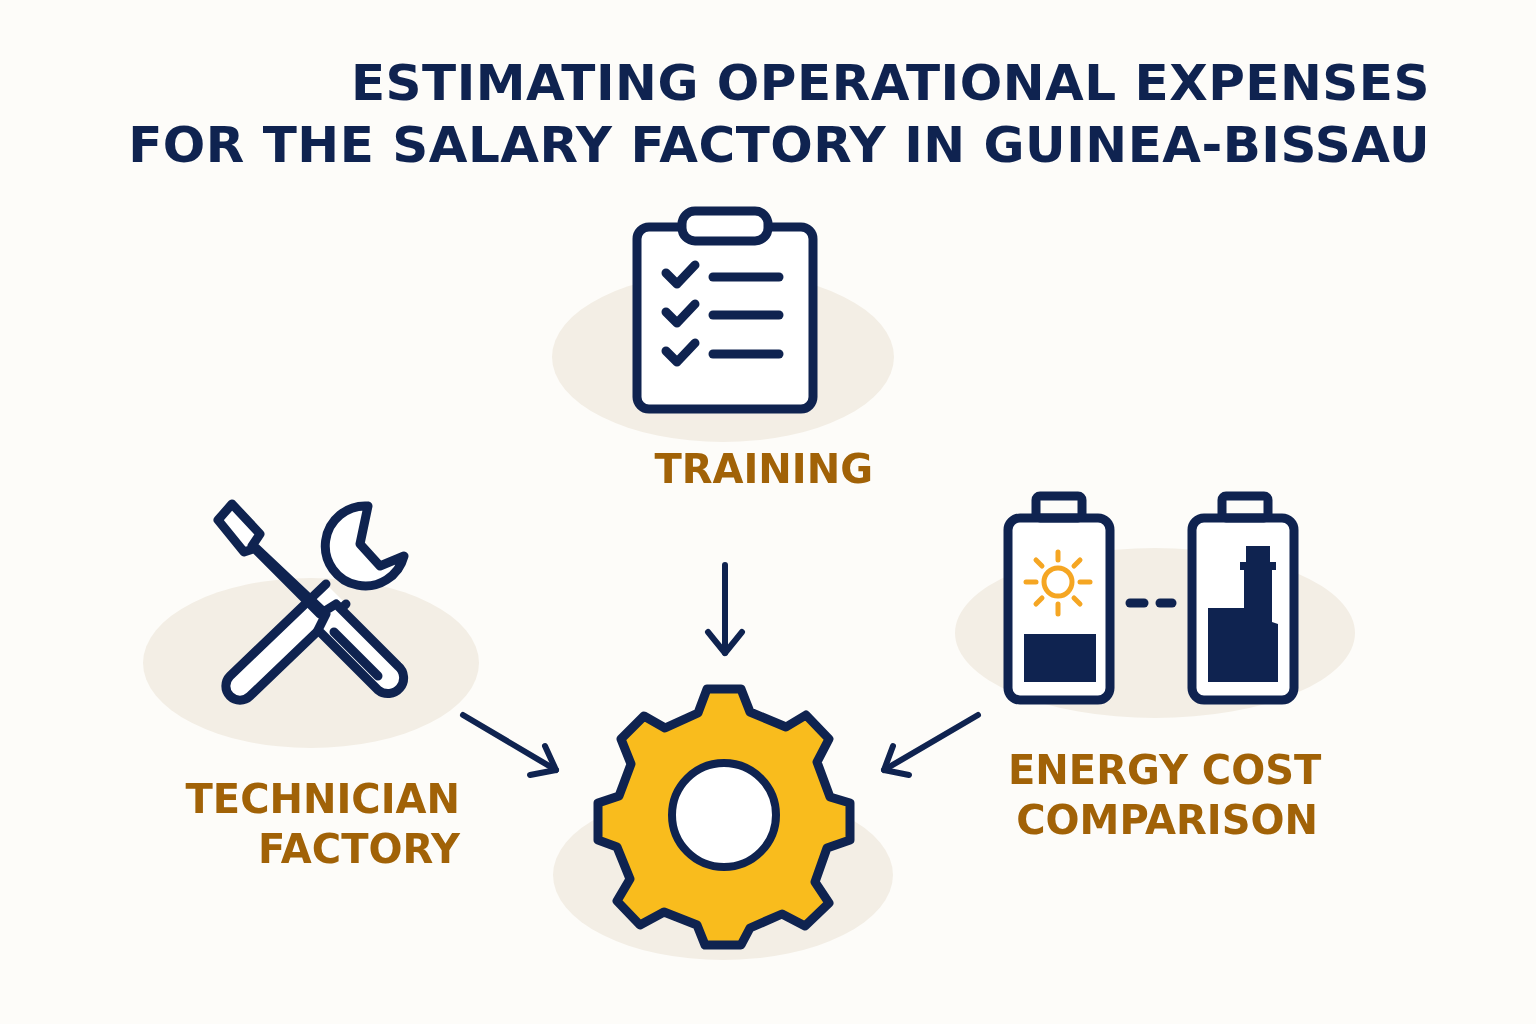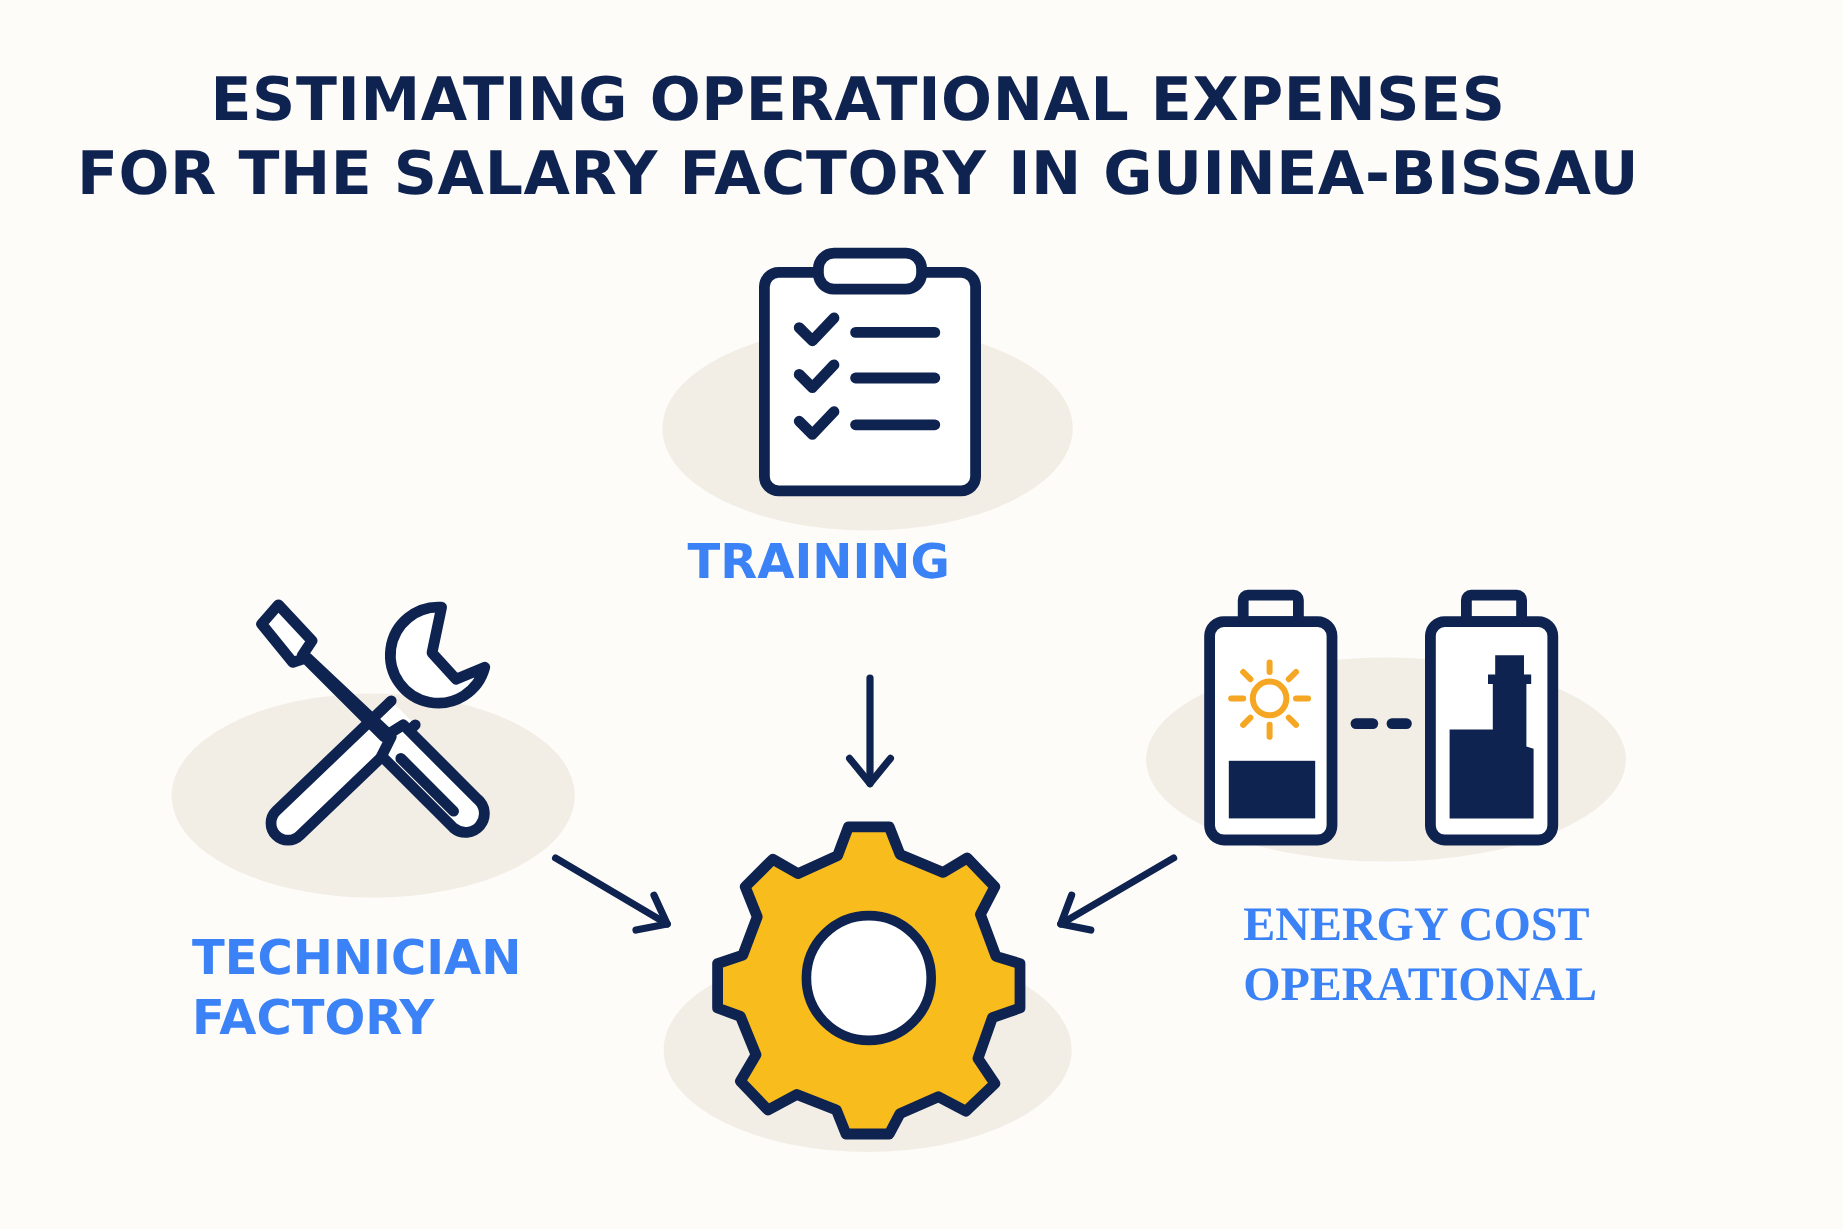--- a/index.html
+++ b/index.html
@@ -3,29 +3,29 @@
   <meta charset="utf-8">
   <style>
     html, body { margin: 0; padding: 0; }
     body {
       width: 1536px; height: 1024px; position: relative; overflow: hidden;
       background: #fdfcf9;
       font-family: "DejaVu Sans", "Liberation Sans", sans-serif;
       color: #0f2350;
     }
     .title {
-      position: absolute; left: 0; top: 52px; width: 1430px; text-align: center;
+      position: absolute; left: 0; top: 52px; width: 1430px; text-align: right;
       font-weight: bold; font-size: 50px; line-height: 62px; letter-spacing: 0.5px;
       color: #0f2350;
     }
     .title .line { display: block; white-space: nowrap; }
     .blob { position: absolute; background: #f3eee5; border-radius: 50%; }
     .label {
-      position: absolute; text-align: left; font-weight: bold;
-      font-size: 40px; line-height: 50px; color: #3b82f6; white-space: nowrap;
+      position: absolute; text-align: right; font-weight: bold;
+      font-size: 40px; line-height: 50px; color: #a16207; white-space: nowrap;
     }
     .label span { display: block; }
     svg.layer { position: absolute; left: 0; top: 0; }
   </style>
 </head>
 <body>
 
 <div class="title">
   <span class="line">ESTIMATING OPERATIONAL EXPENSES</span>
   <span class="line">FOR THE SALARY FACTORY IN GUINEA-BISSAU</span>
@@ -108,16 +108,16 @@
 
 <div class="label" style="left:573px; top:444px; width:300px;">
   <span>TRAINING</span>
 </div>
 
 <div class="label" style="left:160px; top:774px; width:300px;">
   <span>TECHNICIAN</span>
   <span>FACTORY</span>
 </div>
 
-<div class="label" style="left:1036px; top:745px; width:310px;font-family:Liberation Serif, serif;">
+<div class="label" style="left:1008px; top:745px; width:310px;">
   <span>ENERGY COST</span>
-  <span>OPERATIONAL</span>
+  <span>COMPARISON</span>
 </div>
 
 </body></html>

